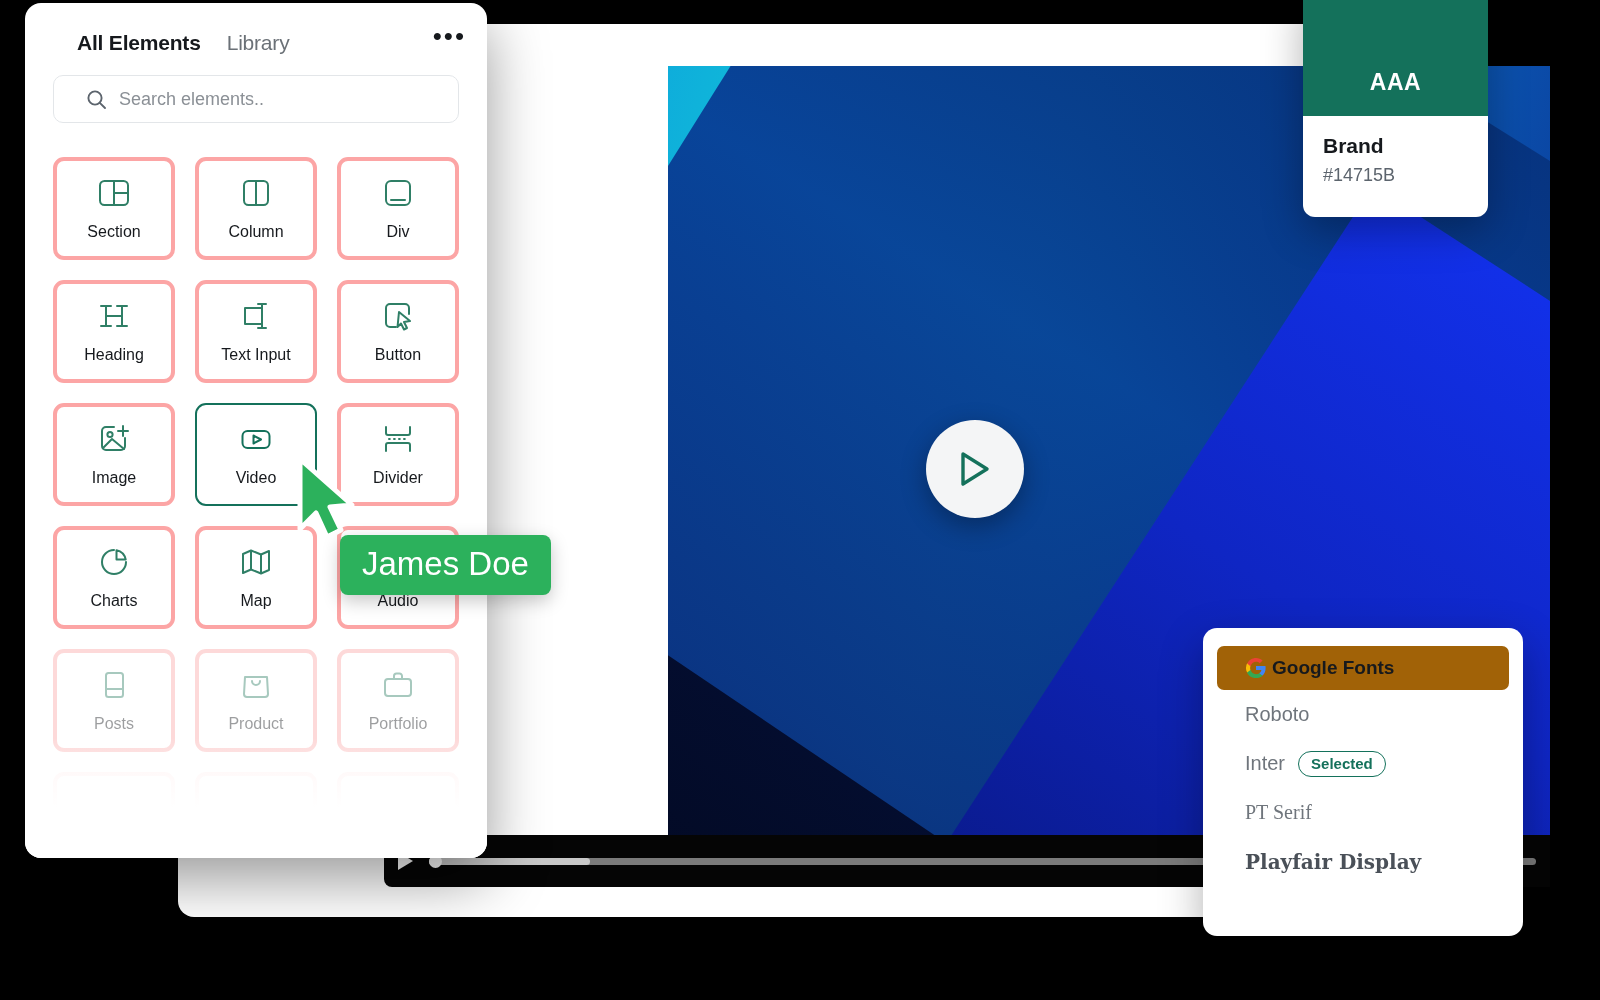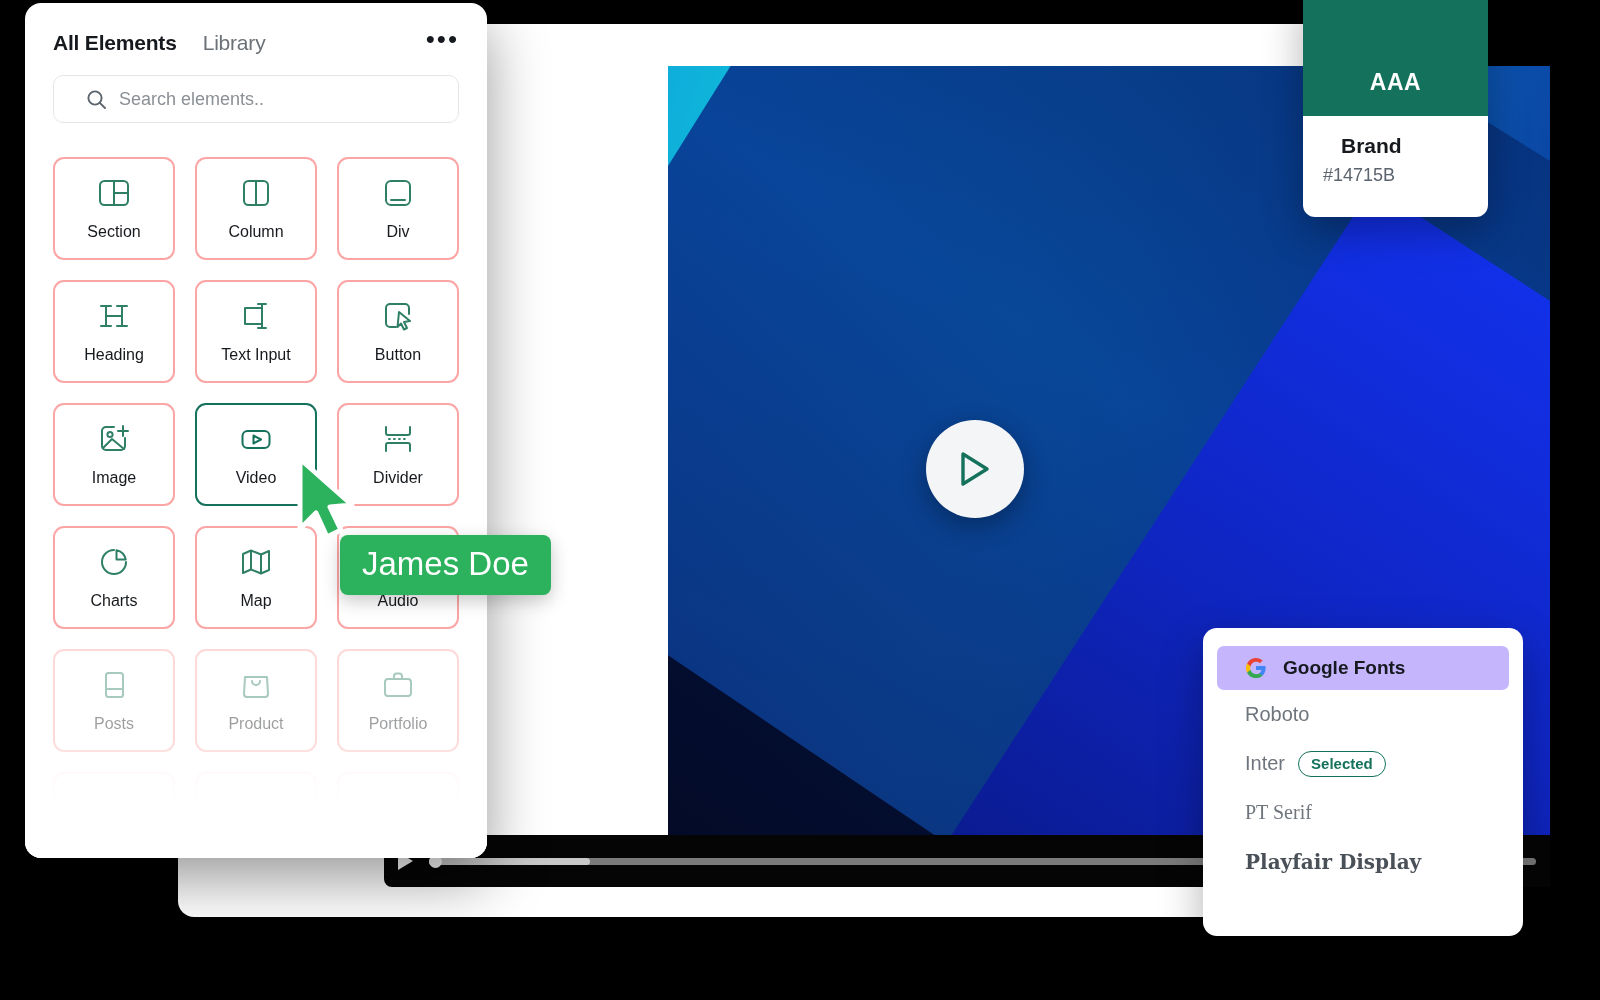--- a/index.html
+++ b/index.html
@@ -121,22 +121,23 @@
   .panel {
     position: absolute;
     left: 25px; top: 3px;
     width: 462px; height: 855px;
     background: #ffffff;
     border-radius: 16px;
     box-shadow: 0 22px 60px rgba(0,0,0,0.40);
     overflow: hidden;
   }
   .panel-head {
-    display: flex; align-items: center;
-    padding: 28px 28px 0 28px;
+    display: flex; align-items: flex-start;
+    padding: 28px 21px 0 28px;
+    margin-left: 24px;
   }
   .tab {
     font-size: 21px; letter-spacing: -0.2px;
     cursor: pointer;
   }
   .tab.active { color: #16191d; font-weight: bold; }
   .tab.idle { color: #6b7177; margin-left: 26px; }
   .dots {
     margin-left: auto;
     color: #16191d;
@@ -155,21 +156,21 @@
   .search-ph { color: #8b9096; font-size: 18px; }
 
   .grid {
     margin: 34px 28px 0 28px;
     display: grid;
     grid-template-columns: repeat(3, 1fr);
     gap: 20px;
   }
   .cell {
     height: 103px;
-    border: 2px solid #fca5a5;
+    border: 4px solid #fca5a5;
     border-radius: 11px;
     background: #fff;
     display: flex; flex-direction: column;
     align-items: center; justify-content: center;
     gap: 13px;
     cursor: pointer;
   }
   .cell.selected { border: 2px solid #14715B; }
   .cell .lbl { font-size: 16px; color: #16191d; }
   .cell.faded { opacity: 0.42; }
@@ -207,39 +208,39 @@
     overflow: hidden;
   }
   .brand-swatch {
     height: 128px;
     background: #14715B;
     display: flex; align-items: flex-end; justify-content: center;
     padding-bottom: 20px;
   }
   .brand-aaa { color: #fff; font-size: 23px; font-weight: bold; letter-spacing: 0.5px; }
   .brand-body { padding: 18px 20px 0 20px; }
-  .brand-name { font-size: 21px; font-weight: bold; color: #16191d; margin-left: 18px; }
+  .brand-name { font-size: 21px; font-weight: bold; color: #16191d; }
   .brand-hex { font-size: 18px; color: #5c646d; margin-top: 7px; }
 
   
   .fonts-card {
     position: absolute;
     left: 1203px; top: 628px;
     width: 320px; height: 308px;
     background: #ffffff;
     border-radius: 14px;
     box-shadow: 0 16px 44px rgba(0,0,0,0.30);
     overflow: hidden;
   }
   .fonts-head {
     margin: 18px 14px 0 14px;
     height: 44px;
-    background: #c4b5fd;
+    background: #a16207;
     border-radius: 7px;
-    display: flex; align-items: center; gap: 16px;
+    display: flex; align-items: center; gap: 5px;
     padding: 0 28px;
   }
   .fonts-title { font-size: 19px; font-weight: bold; color: #16191d; }
   .font-row {
     display: flex; align-items: center; gap: 13px;
     padding: 0 42px;
     height: 49px;
     cursor: pointer;
   }
   .font-name { font-size: 20px; color: #6f757c; }

